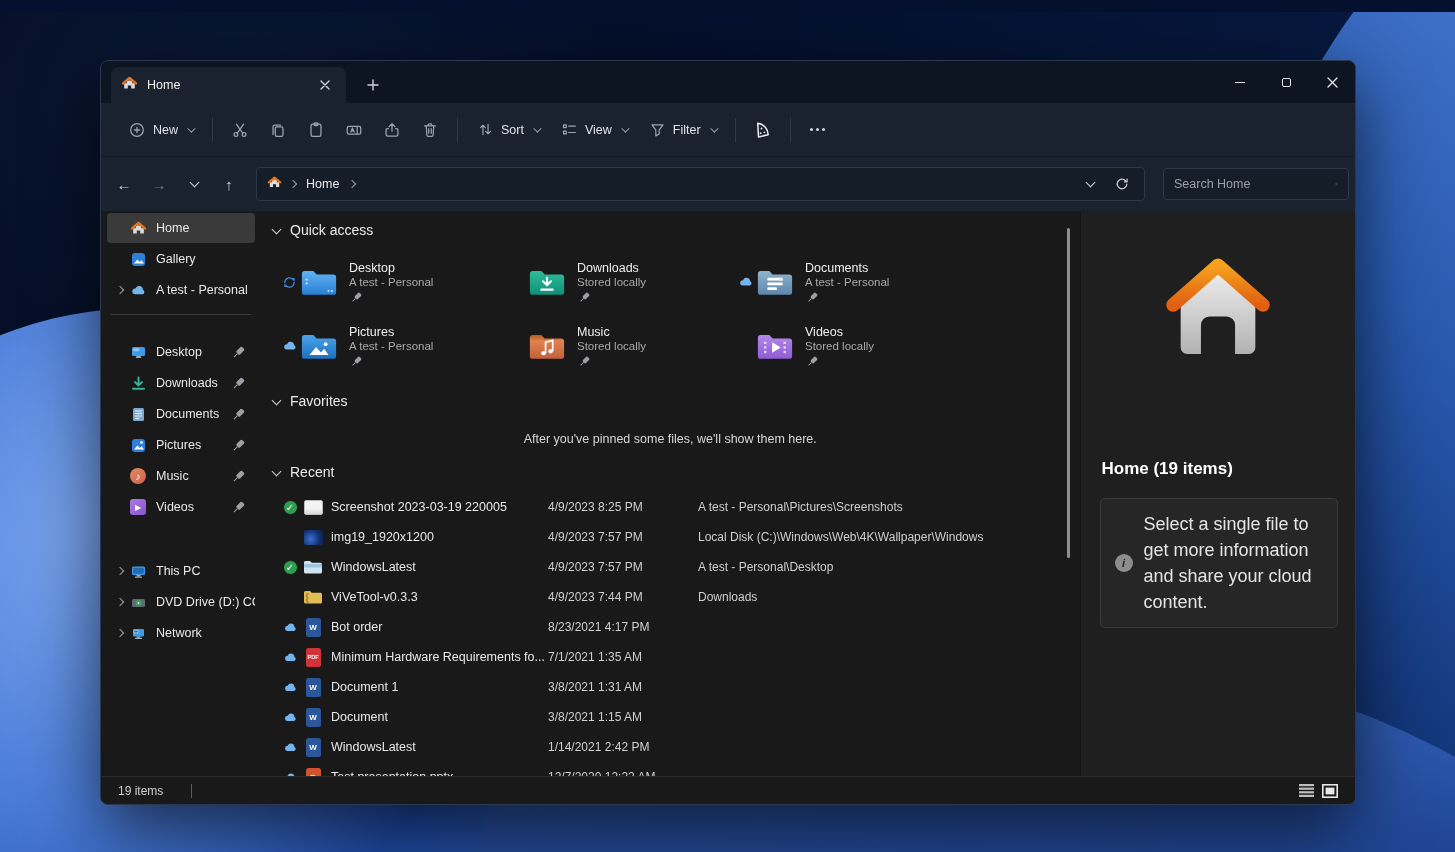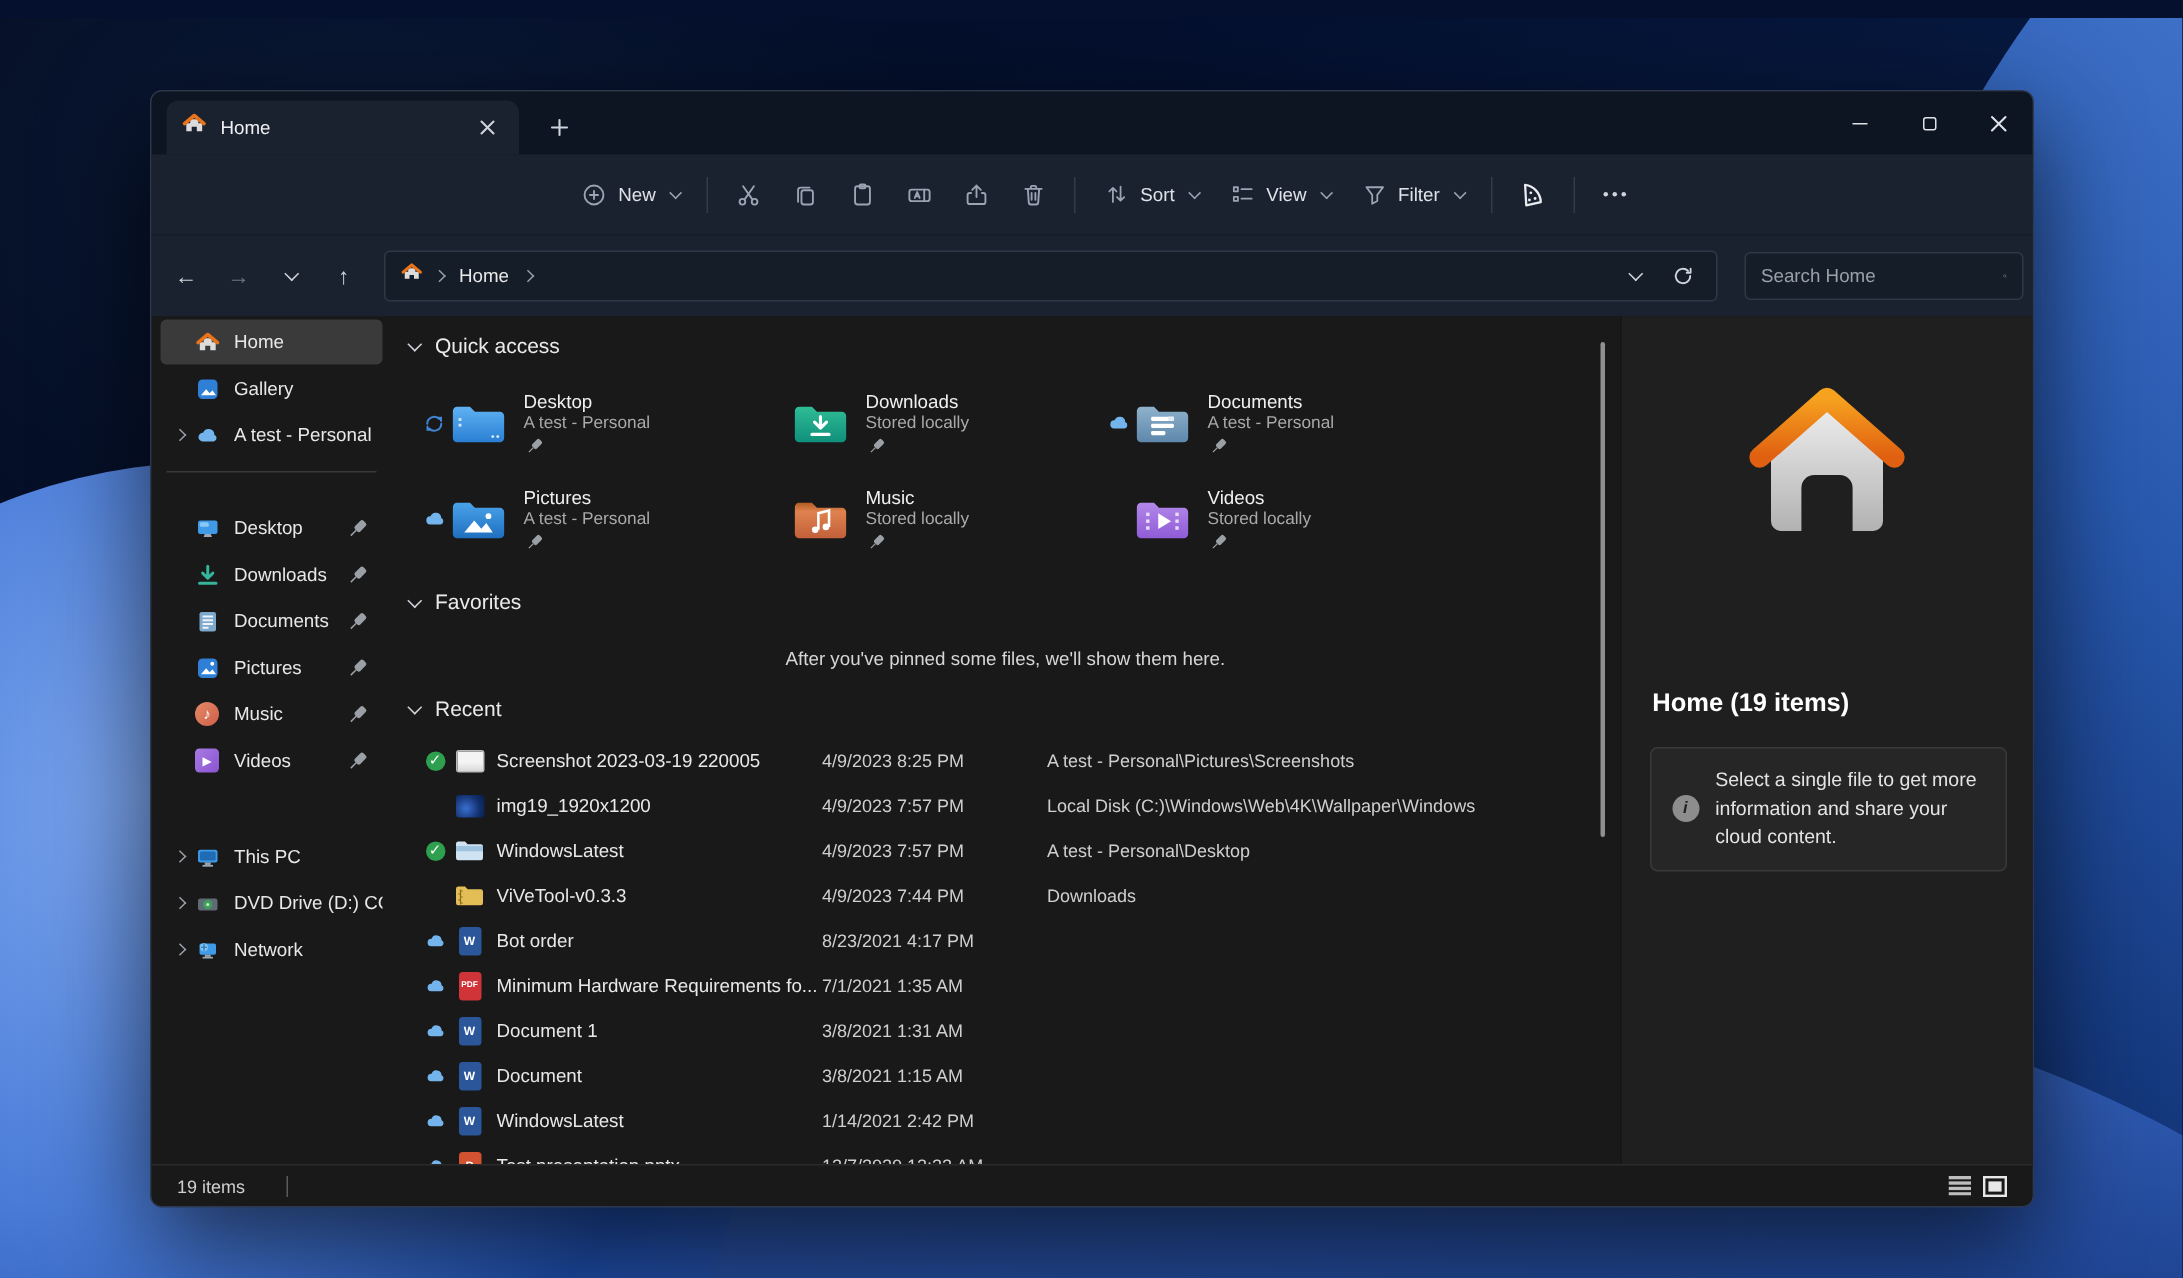--- a/index.html
+++ b/index.html
@@ -35,21 +35,21 @@
   .tab-close { width:22px; height:22px; border-radius:4px; display:flex; align-items:center; justify-content:center; }
   .newtab { position:absolute; left:258px; top:10px; width:28px; height:28px; border-radius:4px;
     display:flex; align-items:center; justify-content:center; }
   .wincontrols { position:absolute; right:0; top:0; height:42px; display:flex; }
   .wc { width:46px; height:42px; display:flex; align-items:center; justify-content:center; }
   .wc-min-glyph { width:10px; height:1px; background:#dfe3e8; }
   .wc-max-glyph { width:9px; height:9px; border:1px solid #dfe3e8; border-radius:2px; }
 
   
   .toolbar { position:absolute; left:0; top:42px; width:100%; height:53px; background:#1a2230;
-    display:flex; align-items:center; padding-left:16px;justify-content:center; }
+    display:flex; align-items:center; padding-left:16px; }
   .tb-btn { display:flex; align-items:center; gap:7px; padding:0 11px; height:34px; border-radius:5px;
     color:#dfe3e8; font-size:12.5px; }
   .tb-ico { display:flex; align-items:center; justify-content:center; width:38px; height:34px; border-radius:5px; }
   .tb-sep { width:1px; height:24px; background:#303b4c; margin:0 8px; }
   .tb-chev { width:6px; height:6px; border-right:1.3px solid #9aa4b2; border-bottom:1.3px solid #9aa4b2;
     transform:rotate(45deg) translateY(-2px); margin-left:2px; }
   svg.oi { stroke:#9aa4b2; fill:none; stroke-width:1.4; stroke-linecap:round; stroke-linejoin:round; }
   .dots3 { display:flex; gap:3px; }
   .dots3 i { width:3px; height:3px; border-radius:50%; background:#cfd4da; }
 
@@ -129,21 +129,21 @@
   .scrollbar { position:absolute; right:10px; top:17px; width:2.5px; height:330px; background:#8f8f8f; border-radius:2px; }
 
   
   .details { width:276px; height:100%; background:#1f1f1f; border-left:1px solid #141414; position:relative; }
   .dp-home { position:absolute; left:50%; top:36px; transform:translateX(-50%); }
   .dp-title { position:absolute; left:21px; top:248px; font-size:17px; font-weight:bold; color:#fff; }
   .dp-info { position:absolute; left:19px; top:287px; width:238px; min-height:81px; background:#262626;
     border:1px solid #3a3a3a; border-radius:5px; display:flex; align-items:center; gap:11px; padding:12px 12px 12px 14px; }
   .dp-info-ic { width:18px; height:18px; border-radius:50%; background:#8d8d8d; color:#1f1f1f; font-size:11px;
     font-weight:bold; font-style:italic; display:flex; align-items:center; justify-content:center; flex:none; }
-  .dp-info-txt { font-size:13px; line-height:1.45; color:#e4e4e4; }
+  .dp-info-txt { font-size:18px; line-height:1.45; color:#e4e4e4; }
 
   
   .statusbar { position:absolute; left:0; bottom:0; width:100%; height:28px; background:#191919;
     border-top:1px solid #2b2b2b; display:flex; align-items:center; padding:0 10px; }
   .sb-count { font-size:12px; color:#cfcfcf; margin-left:7px; }
   .sb-div { width:1px; height:14px; background:#5a5a5a; margin-left:28px; }
   .view-toggles { margin-left:auto; display:flex; gap:6px; margin-right:6px; }
   .vt { width:18px; height:16px; display:flex; align-items:center; justify-content:center; }
 </style>
 </head>

